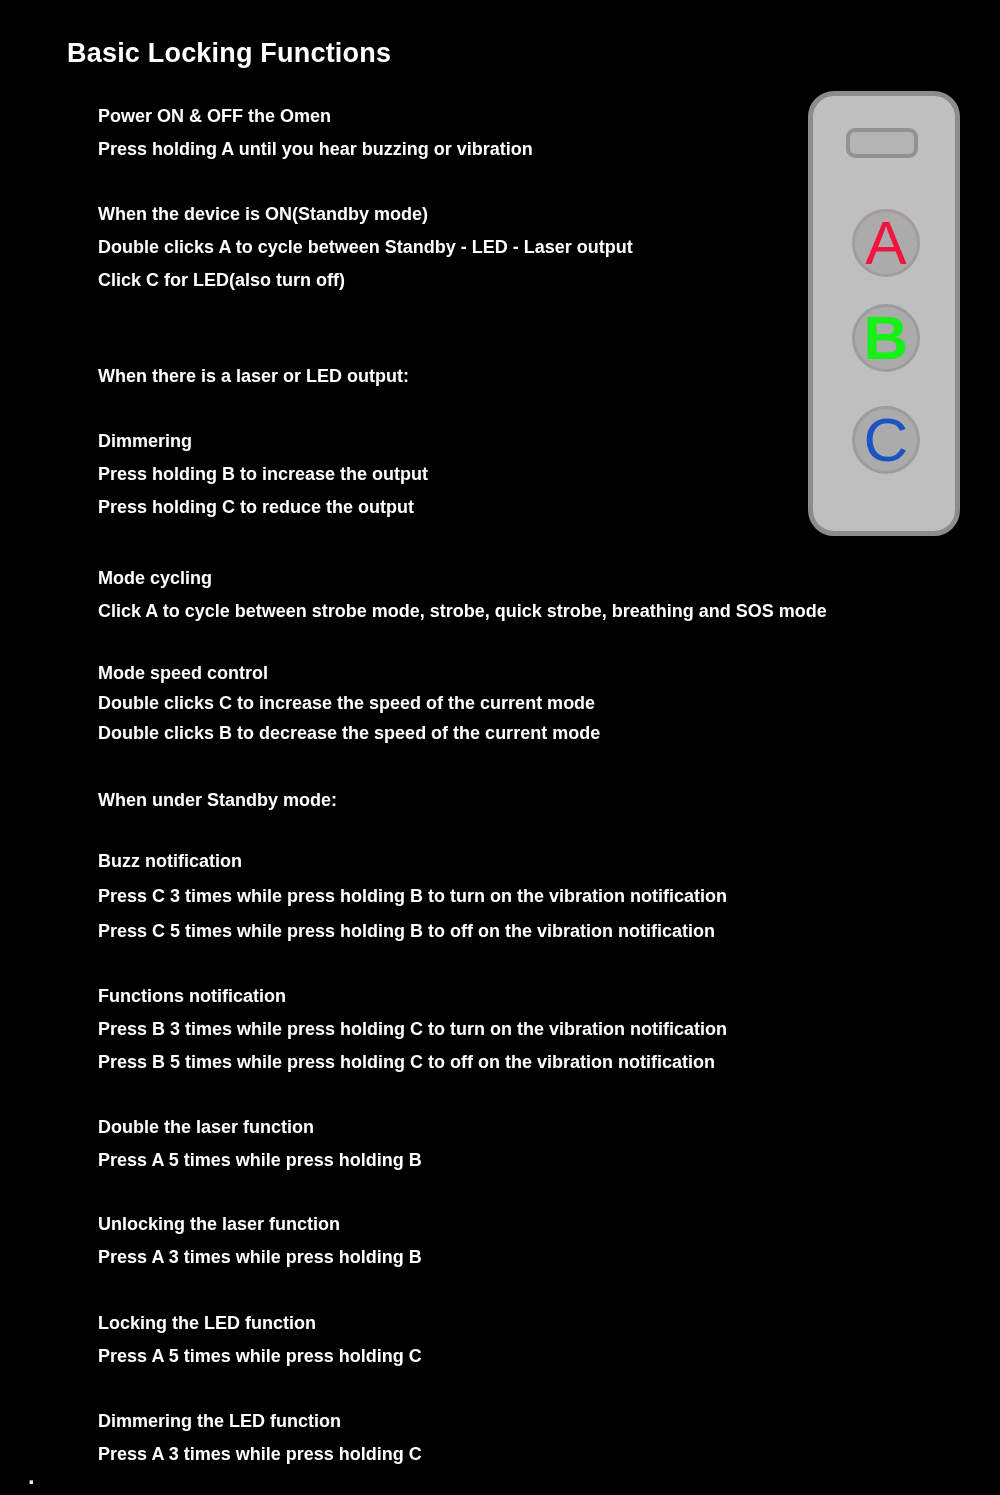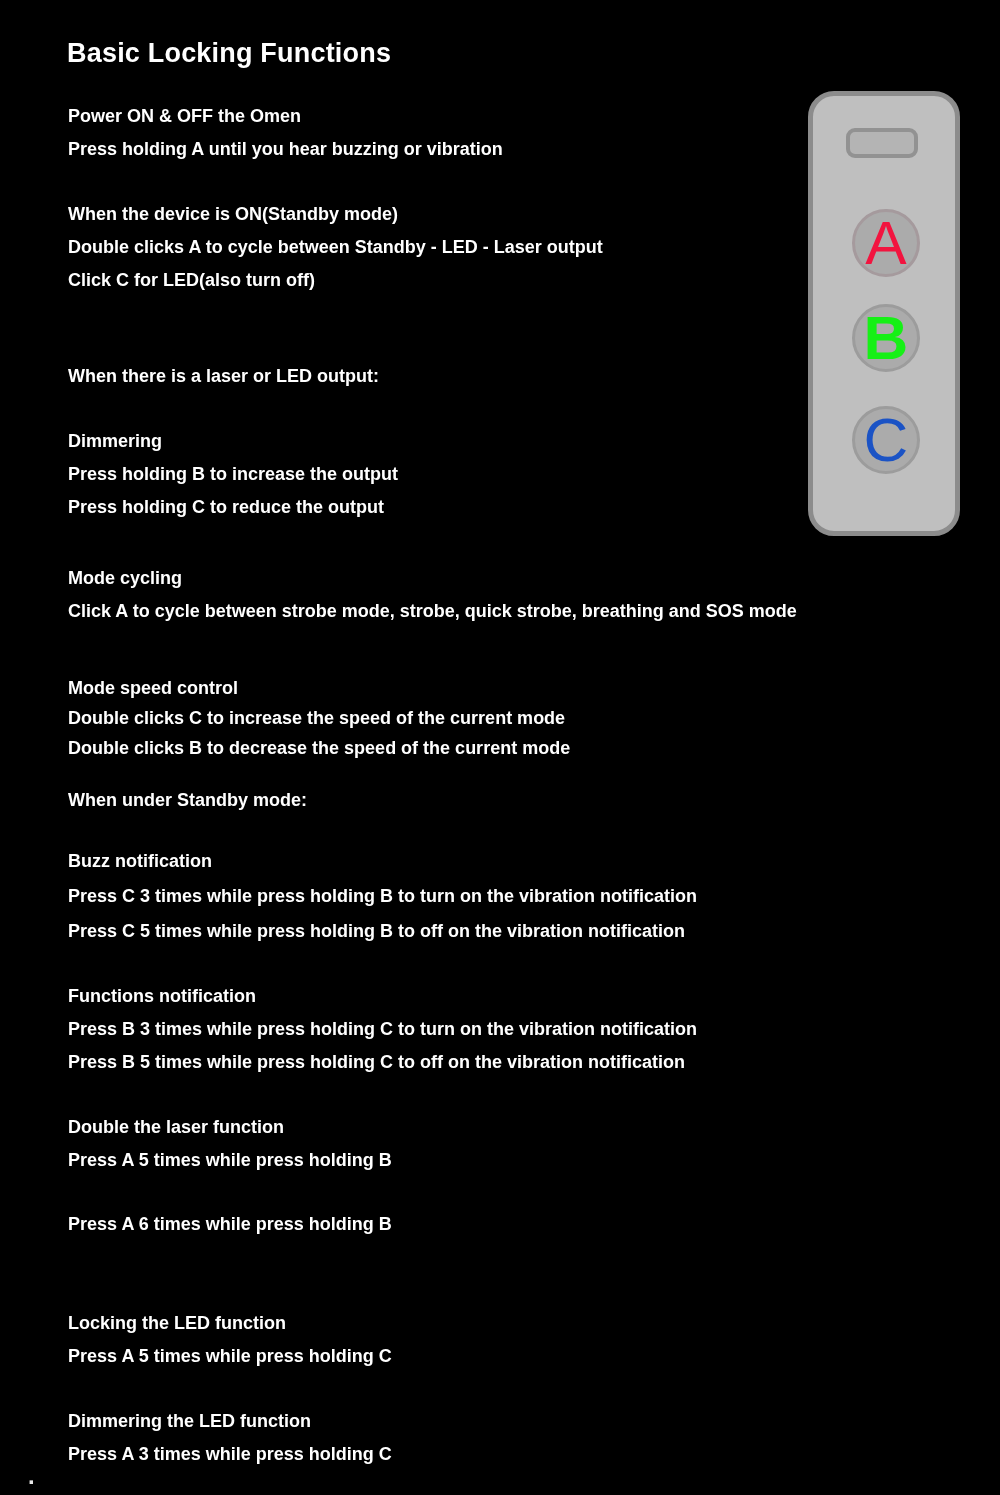--- a/index.html
+++ b/index.html
@@ -27,20 +27,21 @@
   .sec {
     position: absolute;
     left: 68px;
     right: 20px;
   }
   .ln {
     font-size: 18px;
     font-weight: 600;
     line-height: 33px;
     white-space: nowrap;
+    margin-left: 30px;
   }
   .sec.tight .ln { line-height: 30px; }
   .sec.wide  .ln { line-height: 35px; }
 
   
   .remote {
     position: absolute;
     left: 808px;
     top: 91px;
     width: 152px;
@@ -119,21 +120,21 @@
   <div class="ln">Dimmering</div>
   <div class="ln">Press holding B to increase the output</div>
   <div class="ln">Press holding C to reduce the output</div>
 </div>
 
 <div class="sec" style="top:562px">
   <div class="ln">Mode cycling</div>
   <div class="ln">Click A to cycle between strobe mode, strobe, quick strobe, breathing and SOS mode</div>
 </div>
 
-<div class="sec tight" style="top:673px">
+<div class="sec tight" style="top:658px">
   <div class="ln">Mode speed control</div>
   <div class="ln">Double clicks C to increase the speed of the current mode</div>
   <div class="ln">Double clicks B to decrease the speed of the current mode</div>
 </div>
 
 <div class="sec" style="top:784px">
   <div class="ln">When under Standby mode:</div>
 </div>
 
 <div class="sec wide" style="top:844px">
@@ -147,21 +148,22 @@
   <div class="ln">Press B 3 times while press holding C to turn on the vibration notification</div>
   <div class="ln">Press B 5 times while press holding C to off on the vibration notification</div>
 </div>
 
 <div class="sec" style="top:1111px">
   <div class="ln">Double the laser function</div>
   <div class="ln">Press A 5 times while press holding B</div>
 </div>
 
 <div class="sec" style="top:1208px">
-  <div class="ln">Press A 6 times while press holding B</div>
+  <div class="ln">Unlocking the laser function</div>
+  <div class="ln">Press A 3 times while press holding B</div>
 </div>
 
 <div class="sec" style="top:1307px">
   <div class="ln">Locking the LED function</div>
   <div class="ln">Press A 5 times while press holding C</div>
 </div>
 
 <div class="sec" style="top:1405px">
   <div class="ln">Dimmering the LED function</div>
   <div class="ln">Press A 3 times while press holding C</div>

